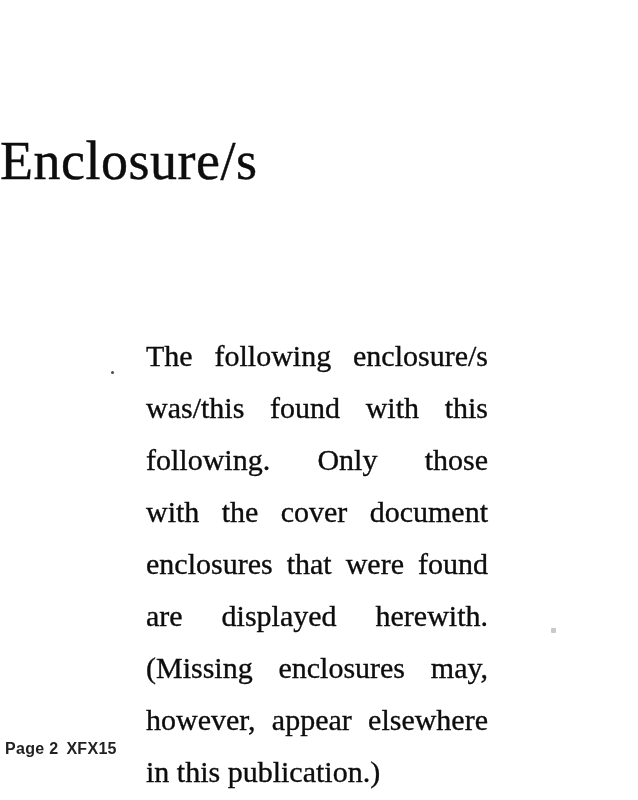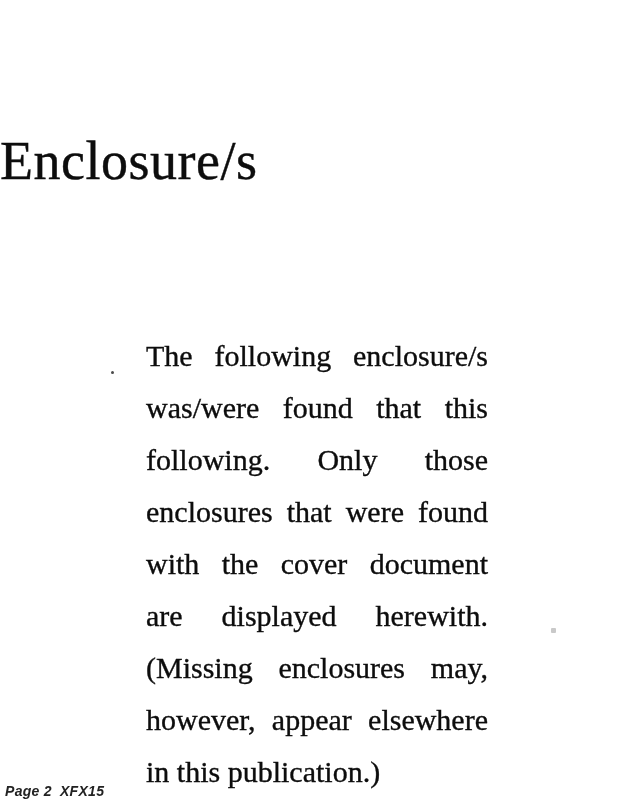--- a/index.html
+++ b/index.html
@@ -46,29 +46,28 @@
     height: 36px;
     overflow: visible;
     margin-top: 16px;
   }
   .body-text .line.last {
     text-align: center;
     text-align-last: left;
   }
   .footer {
     position: absolute;
-    top: 783px;
+    top: 740px;
     left: 5px;
     font-family: "Liberation Sans", sans-serif;
     font-weight: bold;
-    font-size: 14px;
+    font-size: 16px;
     color: #222222;
     letter-spacing: 0.3px;
     white-space: nowrap;
-    font-style: italic;
   }
   .footer .doc-id {
     margin-left: 8px;
   }
   .artifact-dot {
     position: absolute;
     left: 111px;
     top: 371px;
     width: 3px;
     height: 3px;
@@ -87,24 +86,24 @@
 </style>
 </head>
 <body>
 
 <div class="page">
 
   <div class="title">Enclosure/s</div>
 
   <div class="body-text">
     <div class="line">The following enclosure/s</div>
-    <div class="line">was/were found that this</div>
+    <div class="line">was/this found with this</div>
     <div class="line">following. Only those</div>
+    <div class="line">with the cover document</div>
     <div class="line">enclosures that were found</div>
-    <div class="line">with the cover document</div>
     <div class="line">are displayed herewith.</div>
     <div class="line">(Missing enclosures may,</div>
     <div class="line">however, appear elsewhere</div>
     <div class="line last">in this publication.)</div>
   </div>
 
   <div class="artifact-dot"></div>
   <div class="artifact-speck"></div>
 
   <div class="footer">

